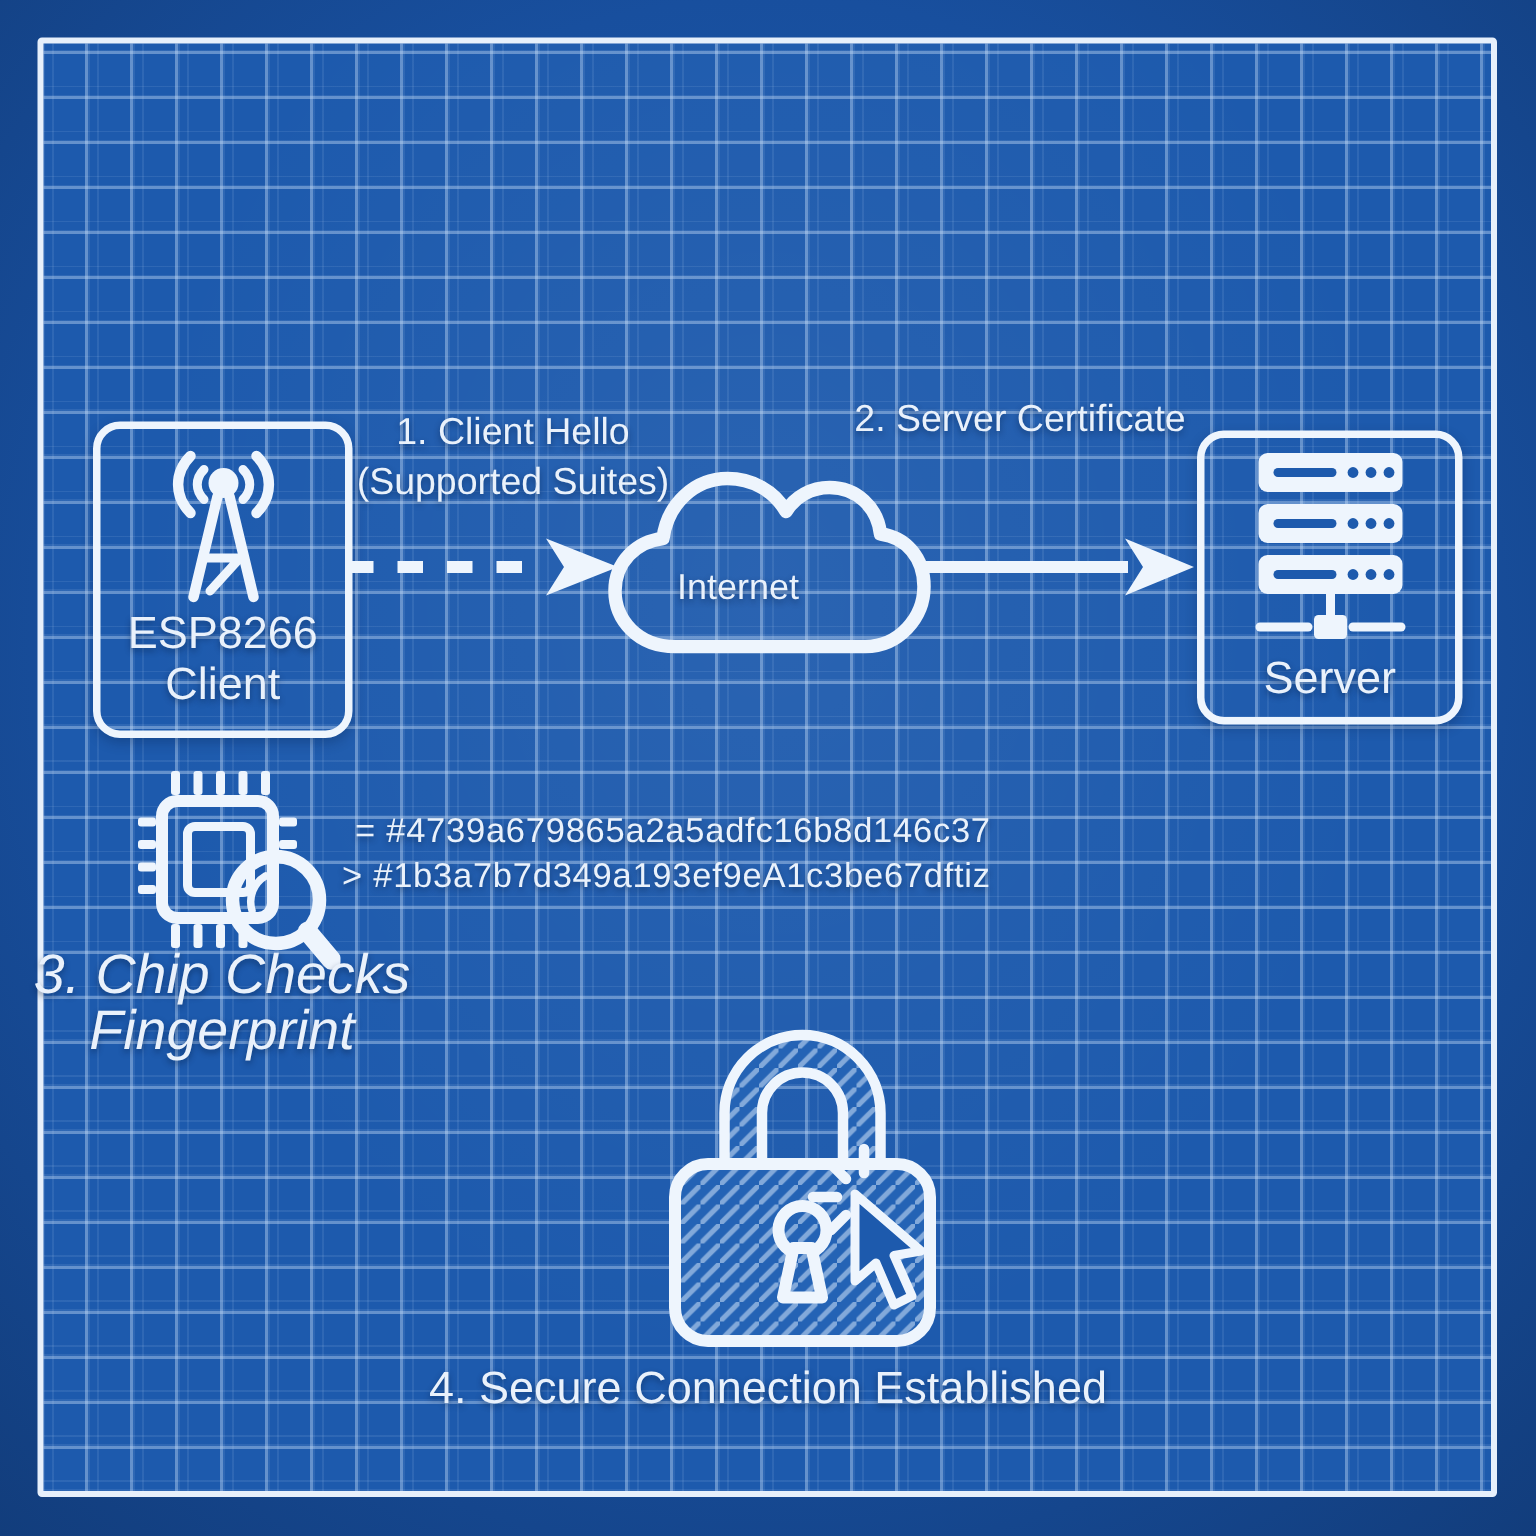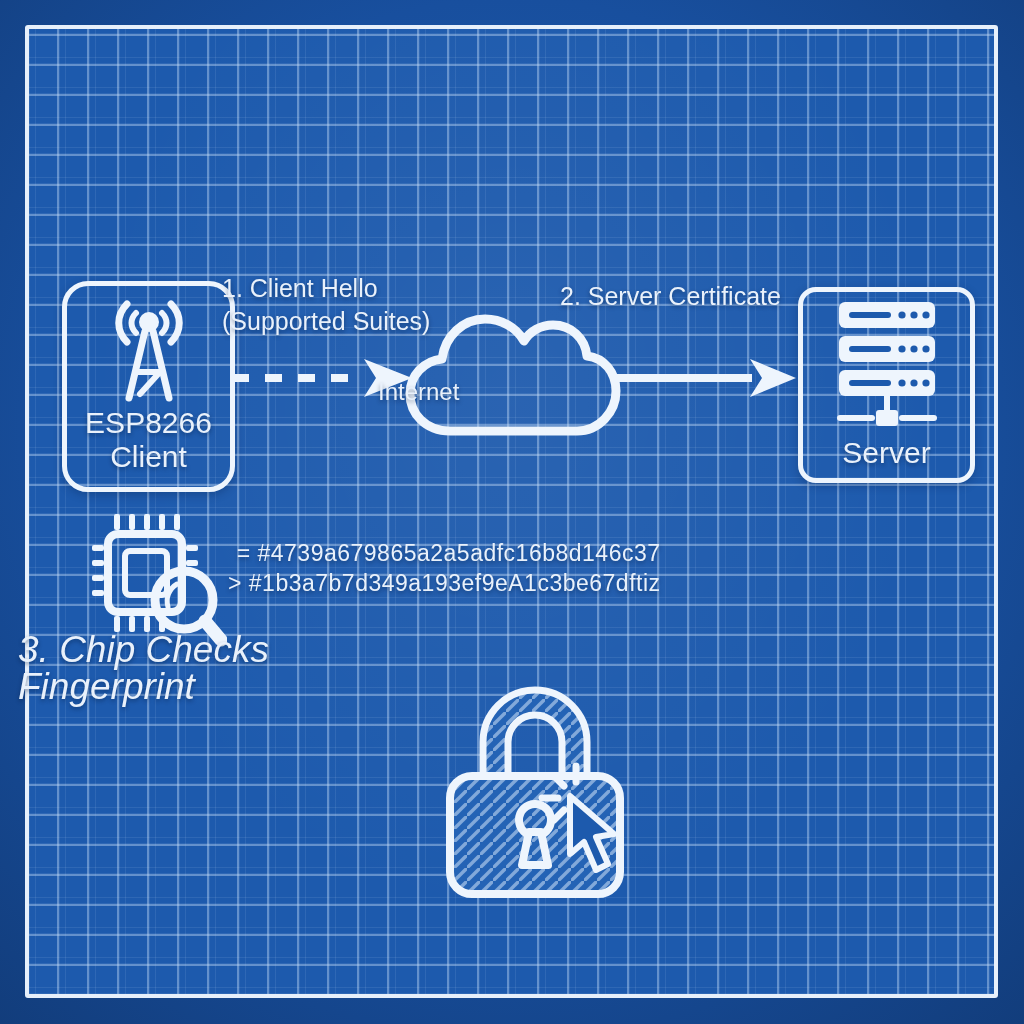--- a/index.html
+++ b/index.html
@@ -20,21 +20,21 @@
     background-color: #1d5aad;
     background-image:
       radial-gradient(ellipse at 50% 38%, rgba(255,255,255,0.06), rgba(0,0,0,0) 62%),
       repeating-linear-gradient(90deg, rgba(198,221,248,0.10) 0 1px, transparent 1px 6px, rgba(198,221,248,0.10) 6px 7px, transparent 7px 30px),
       repeating-linear-gradient(0deg,  rgba(198,221,248,0.10) 0 1px, transparent 1px 6px, rgba(198,221,248,0.10) 6px 7px, transparent 7px 30px),
       repeating-linear-gradient(90deg, transparent 0 28px, rgba(198,221,248,0.42) 28px 30px),
       repeating-linear-gradient(0deg,  transparent 0 28px, rgba(198,221,248,0.42) 28px 30px);
   }
   .abs { position: absolute; }
   .txt {
-    text-align: left;
+    text-align: center;
     text-shadow: 0 2px 4px rgba(4,24,58,0.45);
     white-space: nowrap;
   }
   .node-box {
     position: absolute;
     border: 5px solid #eef5fd;
     border-radius: 18px;
     box-shadow: 0 3px 8px rgba(4,24,58,0.25);
     display: flex;
     flex-direction: column;
@@ -47,21 +47,21 @@
   .hash-line { font-size: 23px; line-height: 30px; letter-spacing: 0.5px; text-align: right; }
   svg { display: block; }
   .stroke { stroke: #eef5fd; fill: none; }
 </style>
 </head>
 <body>
 
 <div class="stage">
   <div class="frame"></div>
 
-  <div class="node-box" style="left:62px; top:281px; width:163px; height:201px;border-radius:26px;">
+  <div class="node-box" style="left:62px; top:281px; width:163px; height:201px;">
     <svg width="110" height="108" viewBox="0 0 110 108" style="margin-top:12px;">
       <circle cx="55" cy="24" r="10" fill="#eef5fd"></circle>
       <path class="stroke" d="M51 33 L35 100" stroke-width="7" stroke-linecap="round"></path>
       <path class="stroke" d="M59 33 L75 100" stroke-width="7" stroke-linecap="round"></path>
       <path class="stroke" d="M42 74 L66 74 L46 96" stroke-width="6" stroke-linecap="round" stroke-linejoin="round"></path>
       <path class="stroke" d="M33 6 C 22 17, 22 33, 33 44" stroke-width="7" stroke-linecap="round"></path>
       <path class="stroke" d="M42 15 C 36 21, 36 29, 42 35" stroke-width="6" stroke-linecap="round"></path>
       <path class="stroke" d="M77 6 C 88 17, 88 33, 77 44" stroke-width="7" stroke-linecap="round"></path>
       <path class="stroke" d="M68 15 C 74 21, 74 29, 68 35" stroke-width="6" stroke-linecap="round"></path>
     </svg>
@@ -77,21 +77,21 @@
   <svg class="abs" style="left:228px; top:358px;" width="186" height="40" viewBox="0 0 186 40">
     <line x1="4" y1="20" x2="136" y2="20" stroke="#eef5fd" stroke-width="8" stroke-dasharray="17 16"></line>
     <polygon points="136,1 184,20 136,39 148,20" fill="#eef5fd"></polygon>
   </svg>
 
   <svg class="abs" style="left:398px; top:303px;" width="228" height="155" viewBox="0 0 228 155">
     <path class="stroke" stroke-width="9" stroke-linejoin="round" d="M52 128 C 27 128, 12 110, 12 91 C 12 72, 26 58, 44 56 C 47 33, 65 16, 87 16 C 103 16, 118 24, 126 38 C 132 28, 143 22, 155 22 C 173 22, 187 35, 189 53 C 206 55, 218 69, 218 88 C 218 109, 201 128, 179 128 Z"></path>
   </svg>
   <div class="abs txt" style="left:378px; top:378px; width:228px; font-size:24px;">Internet</div>
 
-  <div class="abs txt step-label" style="left:560px; top:280px; width:240px;">
+  <div class="abs txt step-label" style="left:560px; top:263px; width:240px;">
     <div>2. Server Certificate</div>
   </div>
 
   <svg class="abs" style="left:612px; top:358px;" width="186" height="40" viewBox="0 0 186 40">
     <line x1="2" y1="20" x2="140" y2="20" stroke="#eef5fd" stroke-width="8"></line>
     <polygon points="138,1 184,20 138,39 150,20" fill="#eef5fd"></polygon>
   </svg>
 
   <div class="node-box" style="left:798px; top:287px; width:167px; height:186px;">
     <svg width="106" height="134" viewBox="0 0 106 134" style="margin-top:10px;">
@@ -171,14 +171,15 @@
     <g stroke="#eef5fd" stroke-width="7" stroke-linecap="round">
       <line x1="148" y1="106" x2="148" y2="122"></line>
       <line x1="126" y1="116" x2="136" y2="126"></line>
       <line x1="114" y1="138" x2="130" y2="138"></line>
       <line x1="126" y1="160" x2="136" y2="150"></line>
     </g>
     <path d="M142 136 L142 194 L156 182 L168 210 L180 204 L168 177 L186 174 Z" fill="#1d5aad" stroke="#eef5fd" stroke-width="6" stroke-linejoin="round"></path>
   </svg>
 
   <div class="abs txt step-label-lg" style="left:212px; top:907px; width:600px;">
+    <div>4. Secure Connection Established</div>
   </div>
 </div>
 
 </body></html>

